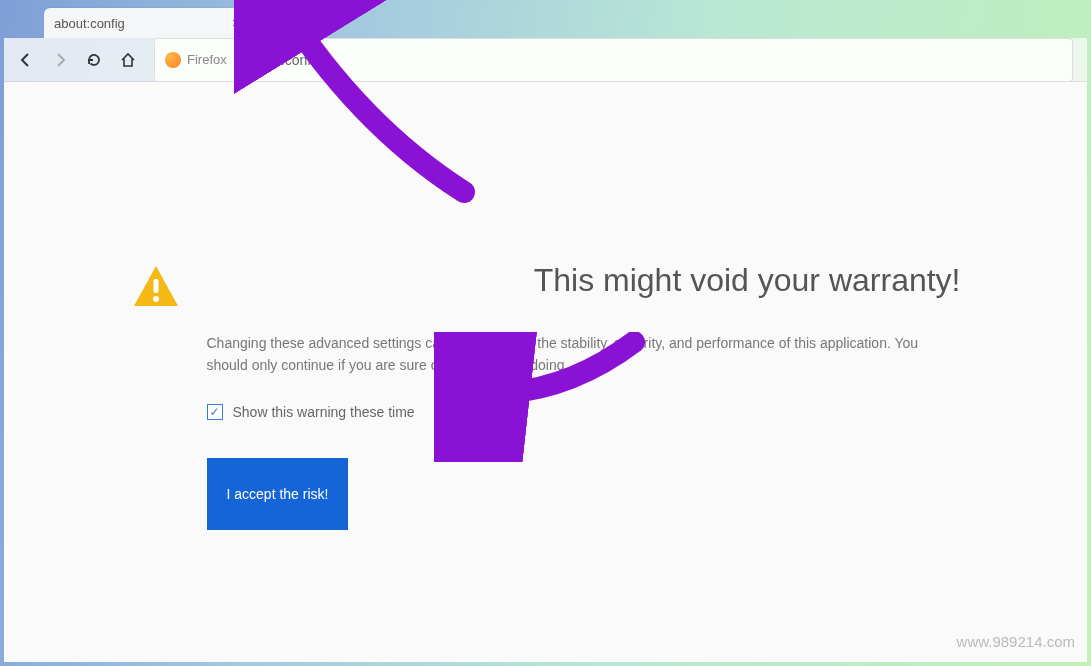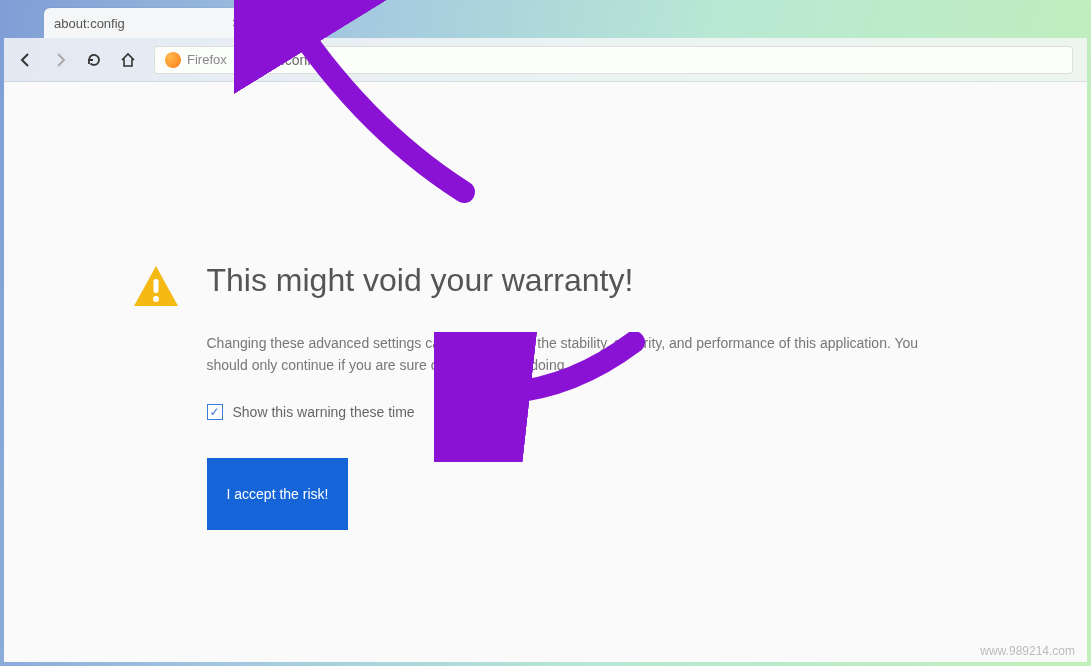--- a/index.html
+++ b/index.html
@@ -60,21 +60,21 @@
       border-bottom: 1px solid rgba(0,0,0,0.08);
     }
     .nav-btn {
       width: 28px; height: 28px;
       display: flex; align-items: center; justify-content: center;
       color: #444; cursor: pointer; border-radius: 4px;
     }
     .nav-btn.disabled { color: #aaa; cursor: default; }
     .urlbar {
       flex: 1;
-      height: 28px;
+      height: 44px;
       background: #fbfefb;
       border: 1px solid rgba(0,0,0,0.12);
       border-radius: 4px;
       display: flex;
       align-items: center;
       padding: 0 10px;
       gap: 8px;
       font-size: 14px;
       color: #555;
       margin: 0 6px;
@@ -109,20 +109,21 @@
     }
     .warn-icon {
       flex-shrink: 0;
     }
     .warn-body { flex: 1; }
     .warn-title {
       font-size: 32px;
       font-weight: 300;
       color: #555;
       margin-bottom: 34px;
+      text-align: right;
     }
     .warn-desc {
       font-size: 14px;
       color: #777;
       line-height: 1.55;
       margin-bottom: 28px;
     }
     .checkbox-row {
       display: flex; align-items: center; gap: 10px;
       font-size: 14px; color: #666;
@@ -144,22 +145,22 @@
       border: none;
       cursor: pointer;
     }
     
     .arrow-svg {
       position: absolute;
       pointer-events: none;
     }
     .watermark {
       position: absolute;
-      bottom: 4px; right: 12px;
-      font-size: 12px;
+      bottom: 12px; right: 12px;
+      font-size: 15px;
       color: #bbb;
     }
   </style>
 </head>
 <body>
 
 <div class="window">
 
   <div class="tab-strip">
     <div class="tab">

